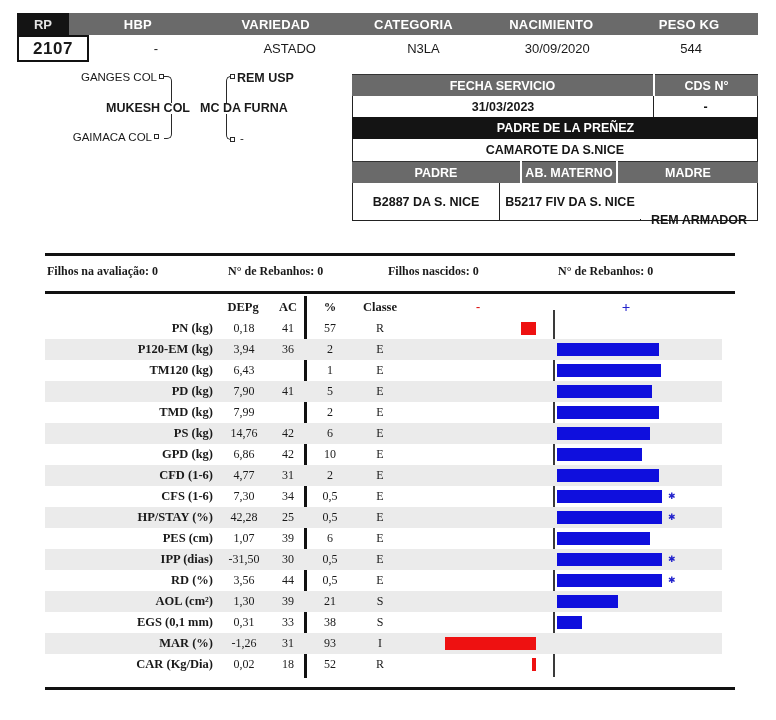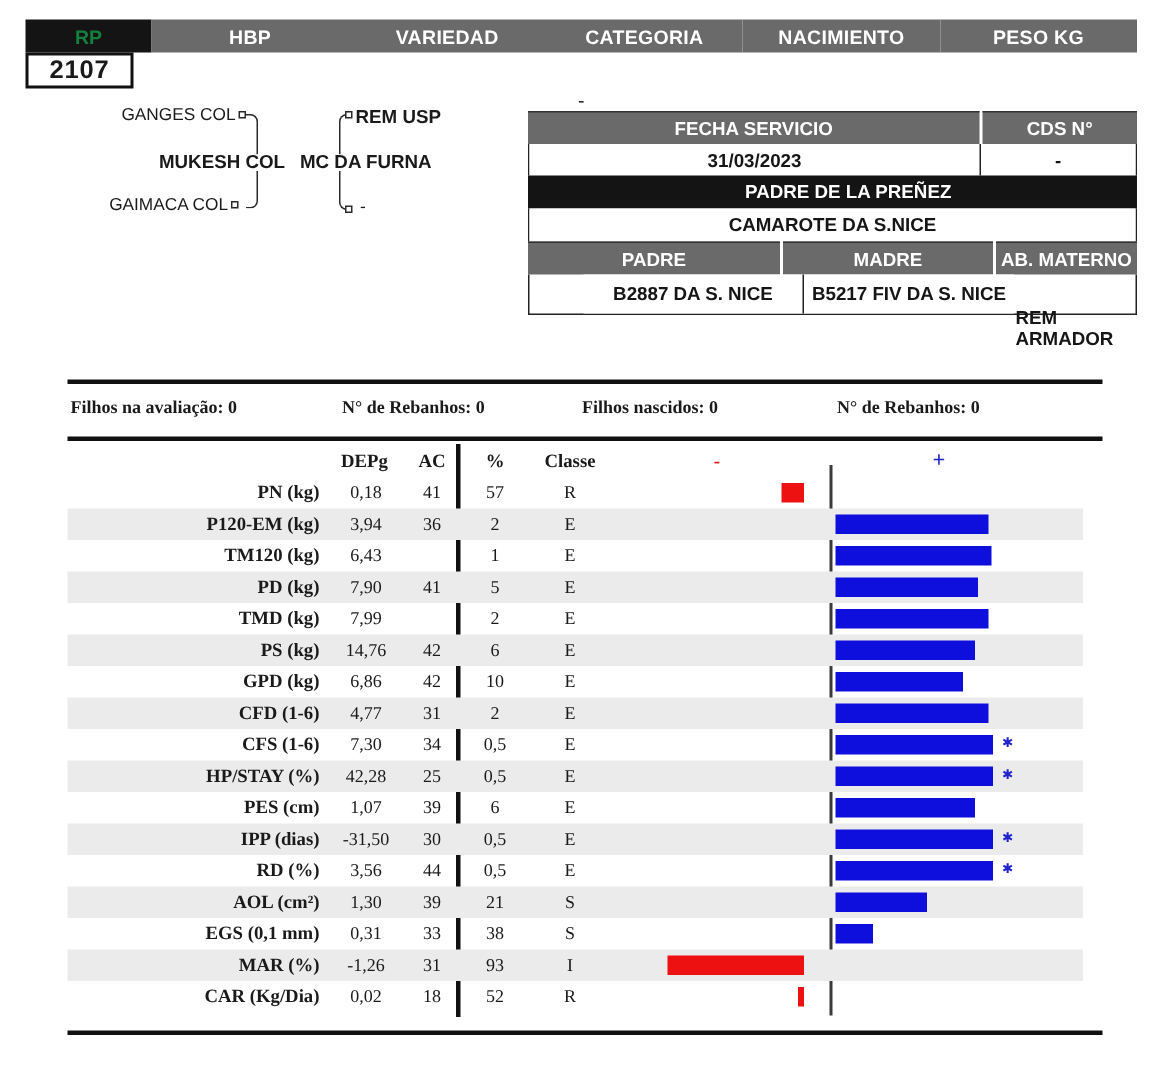--- a/index.html
+++ b/index.html
@@ -1,25 +1,25 @@
 <!DOCTYPE html>
 <html><head>
 <meta charset="utf-8">
 <style>
   html,body{margin:0;padding:0;background:#fff;}
   .page{position:relative;width:776px;height:720px;background:#ffffff;overflow:hidden;
         font-family:"Liberation Sans","DejaVu Sans",sans-serif;color:#1a1a1a;}
   
   .tt{position:absolute;left:17px;top:13px;width:741px;}
   .tt-header{display:flex;height:22px;}
-  .tt-rp-h{width:84px;background:#141414;color:#15803d;display:flex;align-items:center;justify-content:center;
+  .tt-rp-h{width:52px;background:#141414;color:#e5e5e5;display:flex;align-items:center;justify-content:center;
            font-size:13px;font-weight:700;text-align:right;}
   .tt-h{flex:1;background:#6a6a6a;color:#fff;display:flex;align-items:center;justify-content:center;
         font-size:13px;font-weight:700;letter-spacing:.2px;text-align:right;}
-  .tt-values{display:flex;height:27px;flex-direction:column;}
+  .tt-values{display:flex;height:27px;}
   .tt-rp-v{width:72px;box-sizing:border-box;border:2px solid #111;display:flex;align-items:center;justify-content:center;
            font-size:17px;font-weight:800;letter-spacing:.5px;}
   .tt-v{flex:1;display:flex;align-items:center;justify-content:center;font-size:13px;font-weight:500;}
   
   .ped{position:absolute;left:0;top:0;font-size:11.5px;}
   .ped .nm{position:absolute;white-space:nowrap;}
   .ped .bold{font-weight:700;font-size:12.5px;}
   .ped .sq{position:absolute;width:5px;height:5px;border:1.5px solid #2a2a2a;background:#fff;box-sizing:border-box;}
   .br{position:absolute;box-sizing:border-box;}
   .br-tl{border-top:1.5px solid #2a2a2a;border-right:1.5px solid #2a2a2a;border-top-right-radius:5px;}
@@ -112,24 +112,24 @@
       <div class="cell-white div-l" style="flex:1;">-</div>
     </div>
     <div class="sv-row" style="height:22px;">
       <div class="cell-black" style="flex:1;padding-left:21px;">PADRE DE LA PREÑEZ</div>
     </div>
     <div class="sv-row sv-border" style="height:22px;">
       <div class="cell-white" style="flex:1;">CAMAROTE DA S.NICE</div>
     </div>
     <div class="sv-row gapped" style="height:22px;">
       <div class="cell-gray" style="width:168px;">PADRE</div>
+      <div class="cell-gray" style="flex:1;">AB. MATERNO</div>
       <div class="cell-gray" style="width:140px;">MADRE</div>
-      <div class="cell-gray" style="flex:1;">AB. MATERNO</div>
-    </div>
-    <div class="sv-row sv-border" style="height:27px;border-bottom:1px solid #222;padding-left:36px;">
+    </div>
+    <div class="sv-row sv-border" style="height:38px;border-bottom:1px solid #222;">
       <div class="cell-white" style="width:146px;">B2887 DA S. NICE</div>
       <div class="cell-white div-l" style="width:140px;">B5217 FIV DA S. NICE</div>
       <div class="cell-white div-l" style="flex:1;margin-top:36px;">REM ARMADOR</div>
     </div>
   </div>
 
   <div class="chart">
     <div class="rule" style="top:0;"></div>
     <div class="stats-label" style="left:2px;">Filhos na avaliação: 0</div>
     <div class="stats-label" style="left:183px;">N° de Rebanhos: 0</div>

